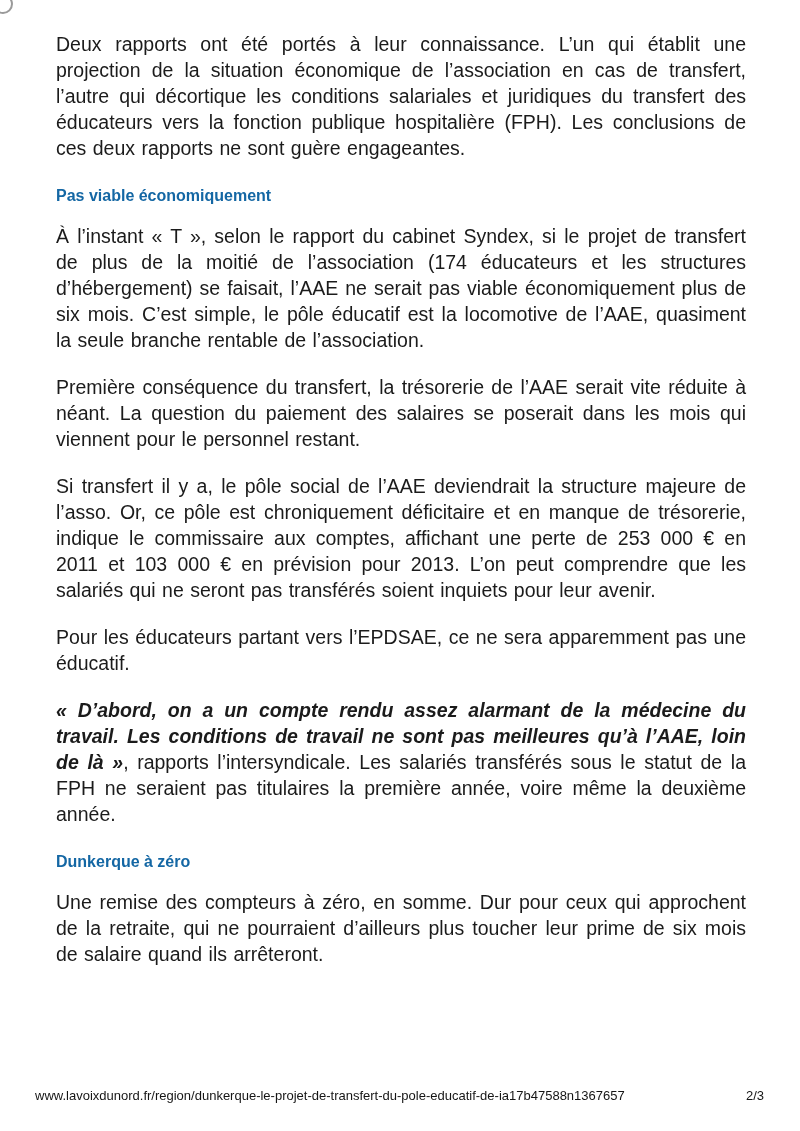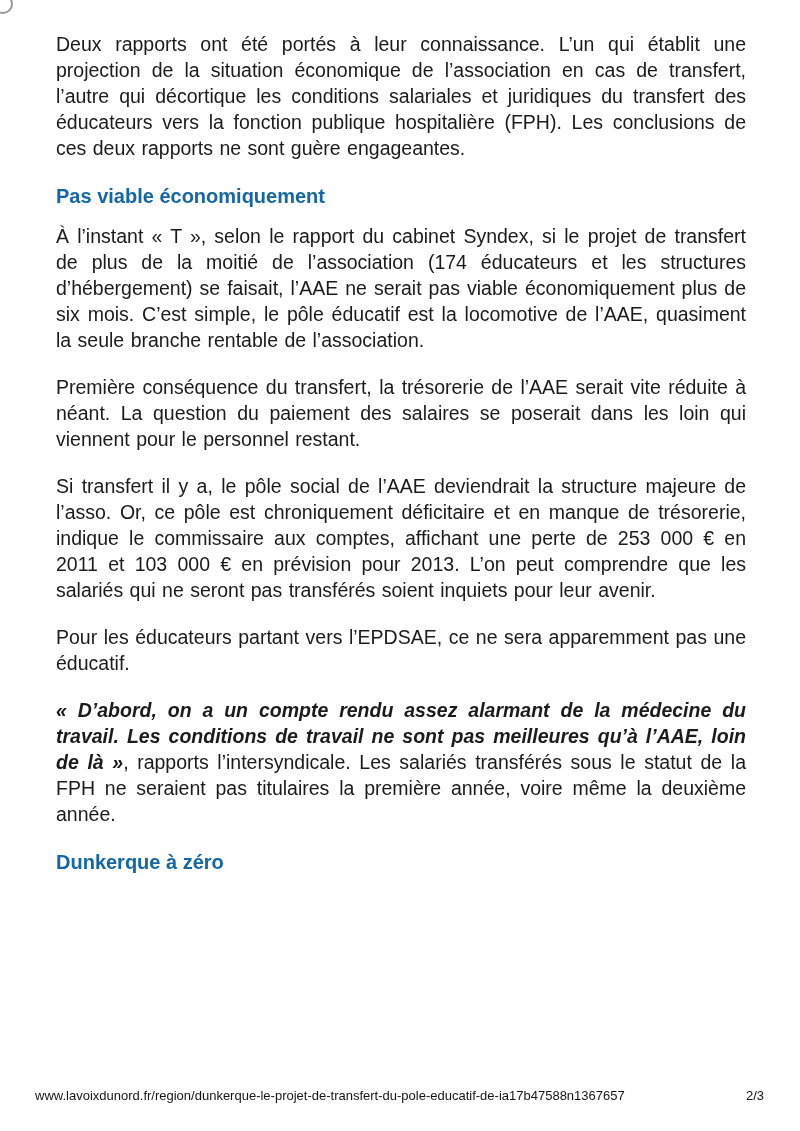--- a/index.html
+++ b/index.html
@@ -63,21 +63,21 @@
   .content p {
     margin: 0 0 21px 0;
     font-size: 19.5px;
     line-height: 26px;
     text-align: justify;
     color: #1b1b1b;
     word-spacing: 1px;
   }
   .content h2 {
     margin: 18px 0 13px 0;
-    font-size: 20px;
+    font-size: 16px;
     line-height: 28px;
     font-weight: bold;
     color: #1467a4;
     text-align: left;
   }
   .quote-italic {
     font-style: italic;
     font-weight: bold;
   }
   
@@ -113,30 +113,31 @@
 
 
   <div class="content">
 
     <p>Deux rapports ont été portés à leur connaissance. L’un qui établit une projection de la situation économique de l’association en cas de transfert, l’autre qui décortique les conditions salariales et juridiques du transfert des éducateurs vers la fonction publique hospitalière (FPH). Les conclusions de ces deux rapports ne sont guère engageantes.</p>
 
     <h2>Pas viable économiquement</h2>
 
     <p>À l’instant « T », selon le rapport du cabinet Syndex, si le projet de transfert de plus de la moitié de l’association (174 éducateurs et les structures d’hébergement) se faisait, l’AAE ne serait pas viable économiquement plus de six mois. C’est simple, le pôle éducatif est la locomotive de l’AAE, quasiment la seule branche rentable de l’association.</p>
 
-    <p>Première conséquence du transfert, la trésorerie de l’AAE serait vite réduite à néant. La question du paiement des salaires se poserait dans les loin qui viennent pour le personnel restant.</p>
+    <p>Première conséquence du transfert, la trésorerie de l’AAE serait vite réduite à néant. La question du paiement des salaires se poserait dans les mois qui viennent pour le personnel restant.</p>
 
     <p>Si transfert il y a, le pôle social de l’AAE deviendrait la structure majeure de l’asso. Or, ce pôle est chroniquement déficitaire et en manque de trésorerie, indique le commissaire aux comptes, affichant une perte de 253 000 € en 2011 et 103 000 € en prévision pour 2013. L’on peut comprendre que les salariés qui ne seront pas transférés soient inquiets pour leur avenir.</p>
 
     <p>Pour les éducateurs partant vers l’EPDSAE, ce ne sera apparemment pas une éducatif.</p>
 
     <p><span class="quote-italic">« D’abord, on a un compte rendu assez alarmant de la médecine du travail. Les conditions de travail ne sont pas meilleures qu’à l’AAE, loin de là »</span><span>, rapports l’intersyndicale. Les salariés transférés sous le statut de la FPH ne seraient pas titulaires la première année, voire même la deuxième année.</span></p>
 
     <h2>Dunkerque à zéro</h2>
 
+    <p>Une remise des compteurs à zéro, en somme. Dur pour ceux qui approchent de la retraite, qui ne pourraient d’ailleurs plus toucher leur prime de six mois de salaire quand ils arrêteront.</p>
 
   </div>
 
   <div class="print-footer">
     <span class="footer-url">www.lavoixdunord.fr/region/dunkerque-le-projet-de-transfert-du-pole-educatif-de-ia17b47588n1367657</span>
     <span class="footer-page">2/3</span>
   </div>
 
 </div>
 

